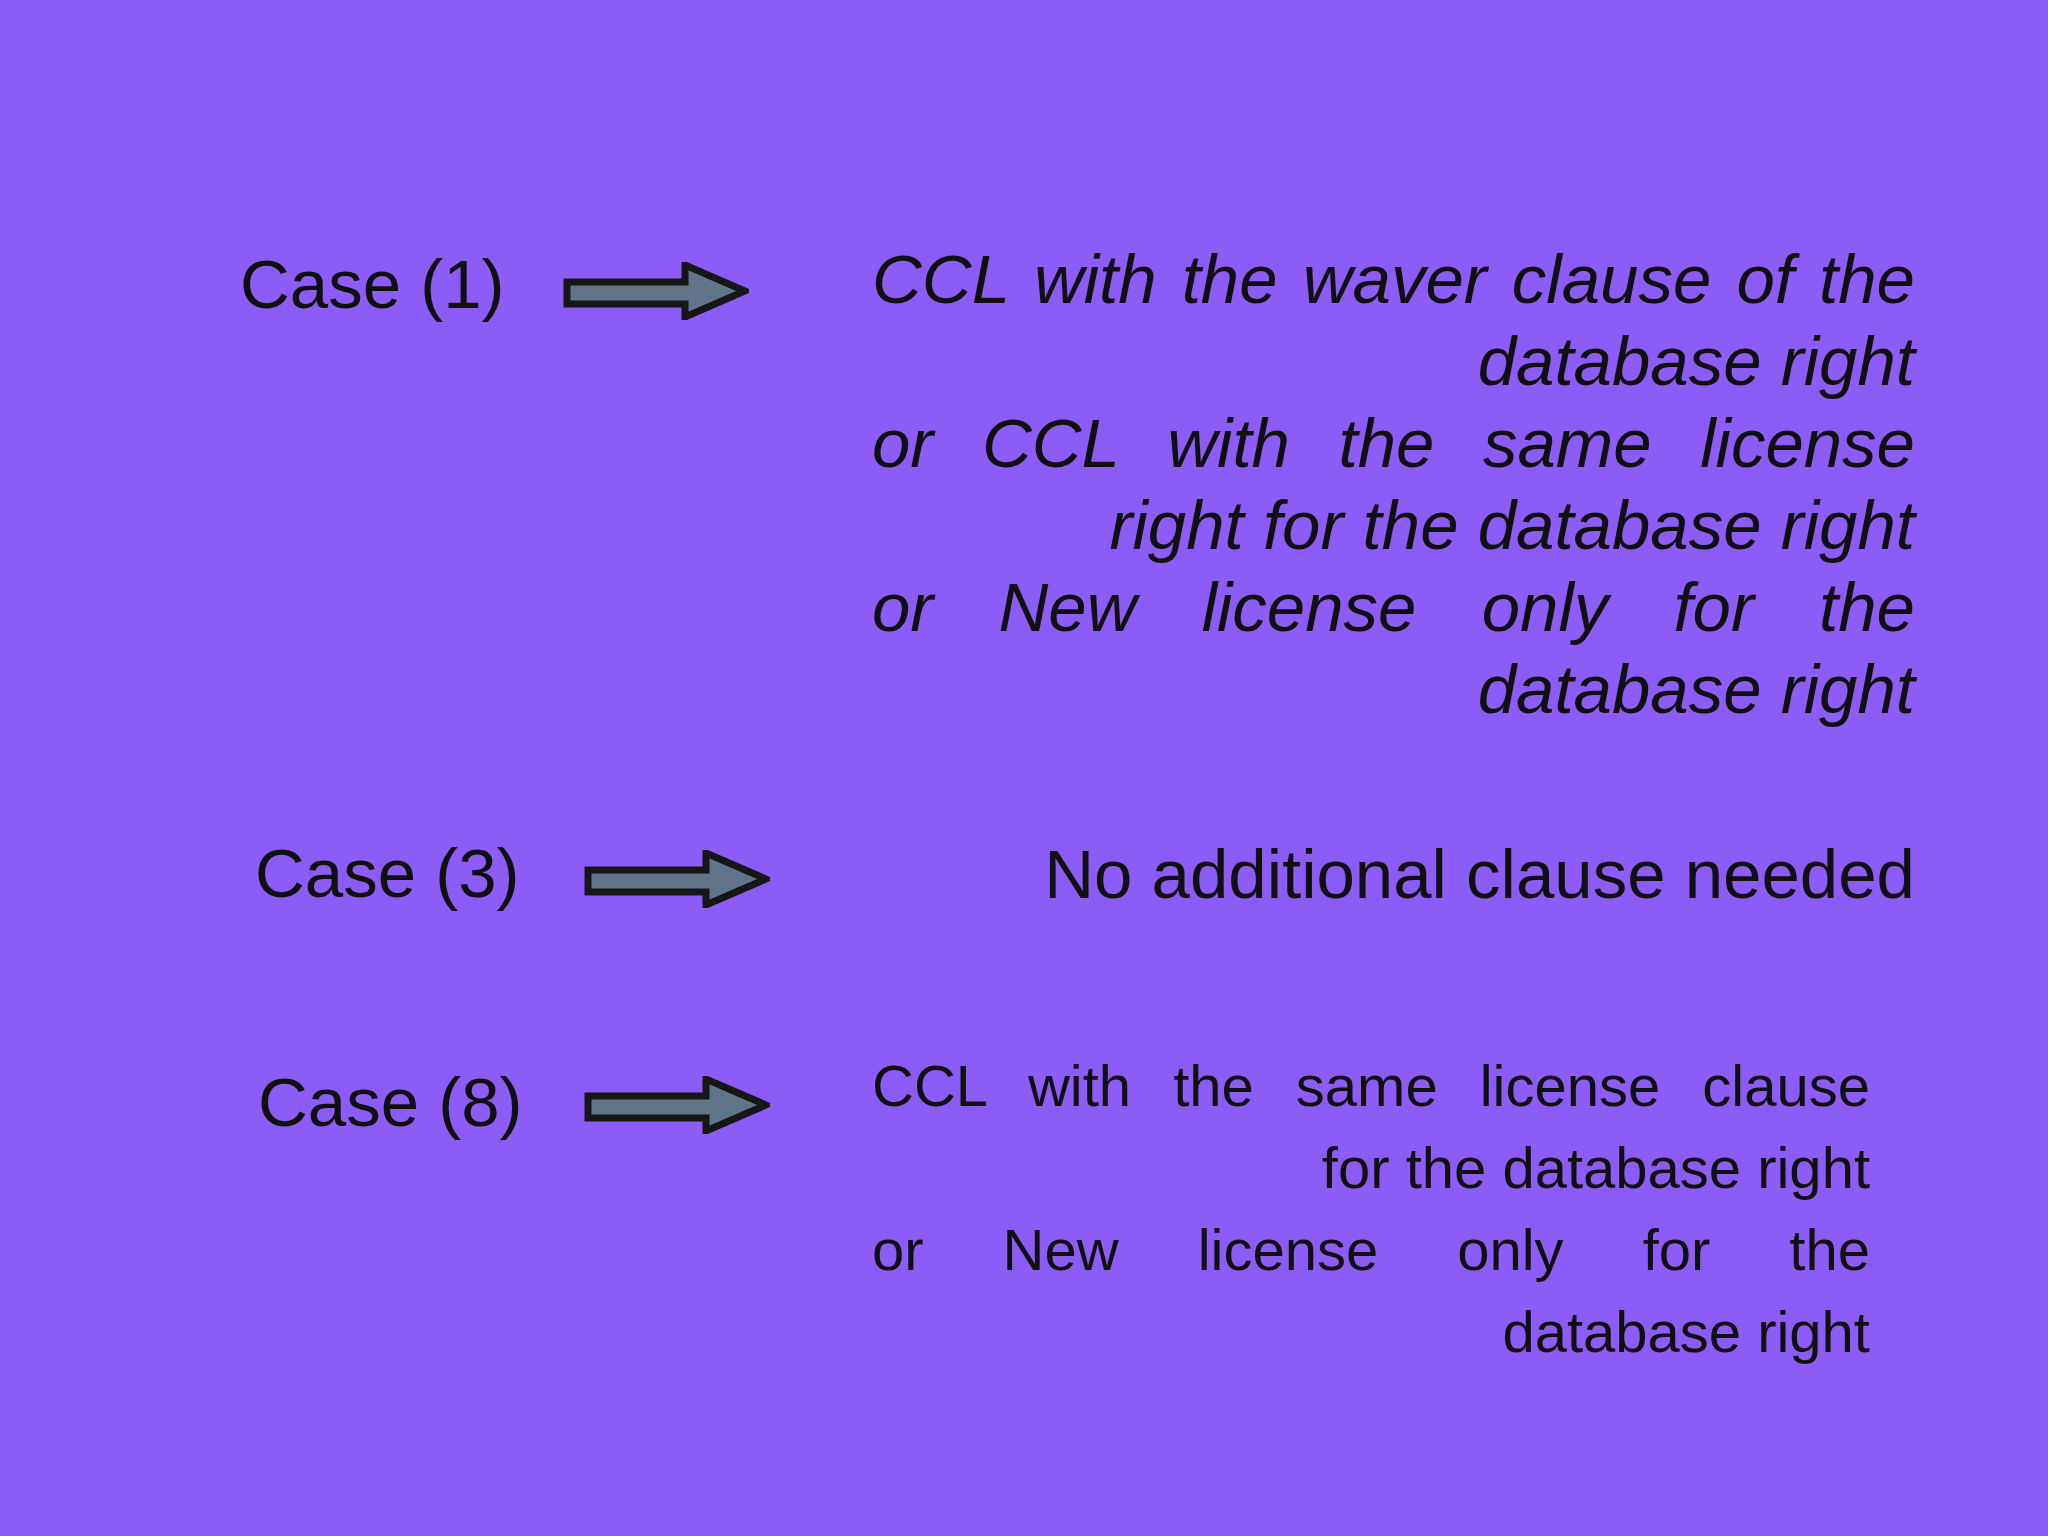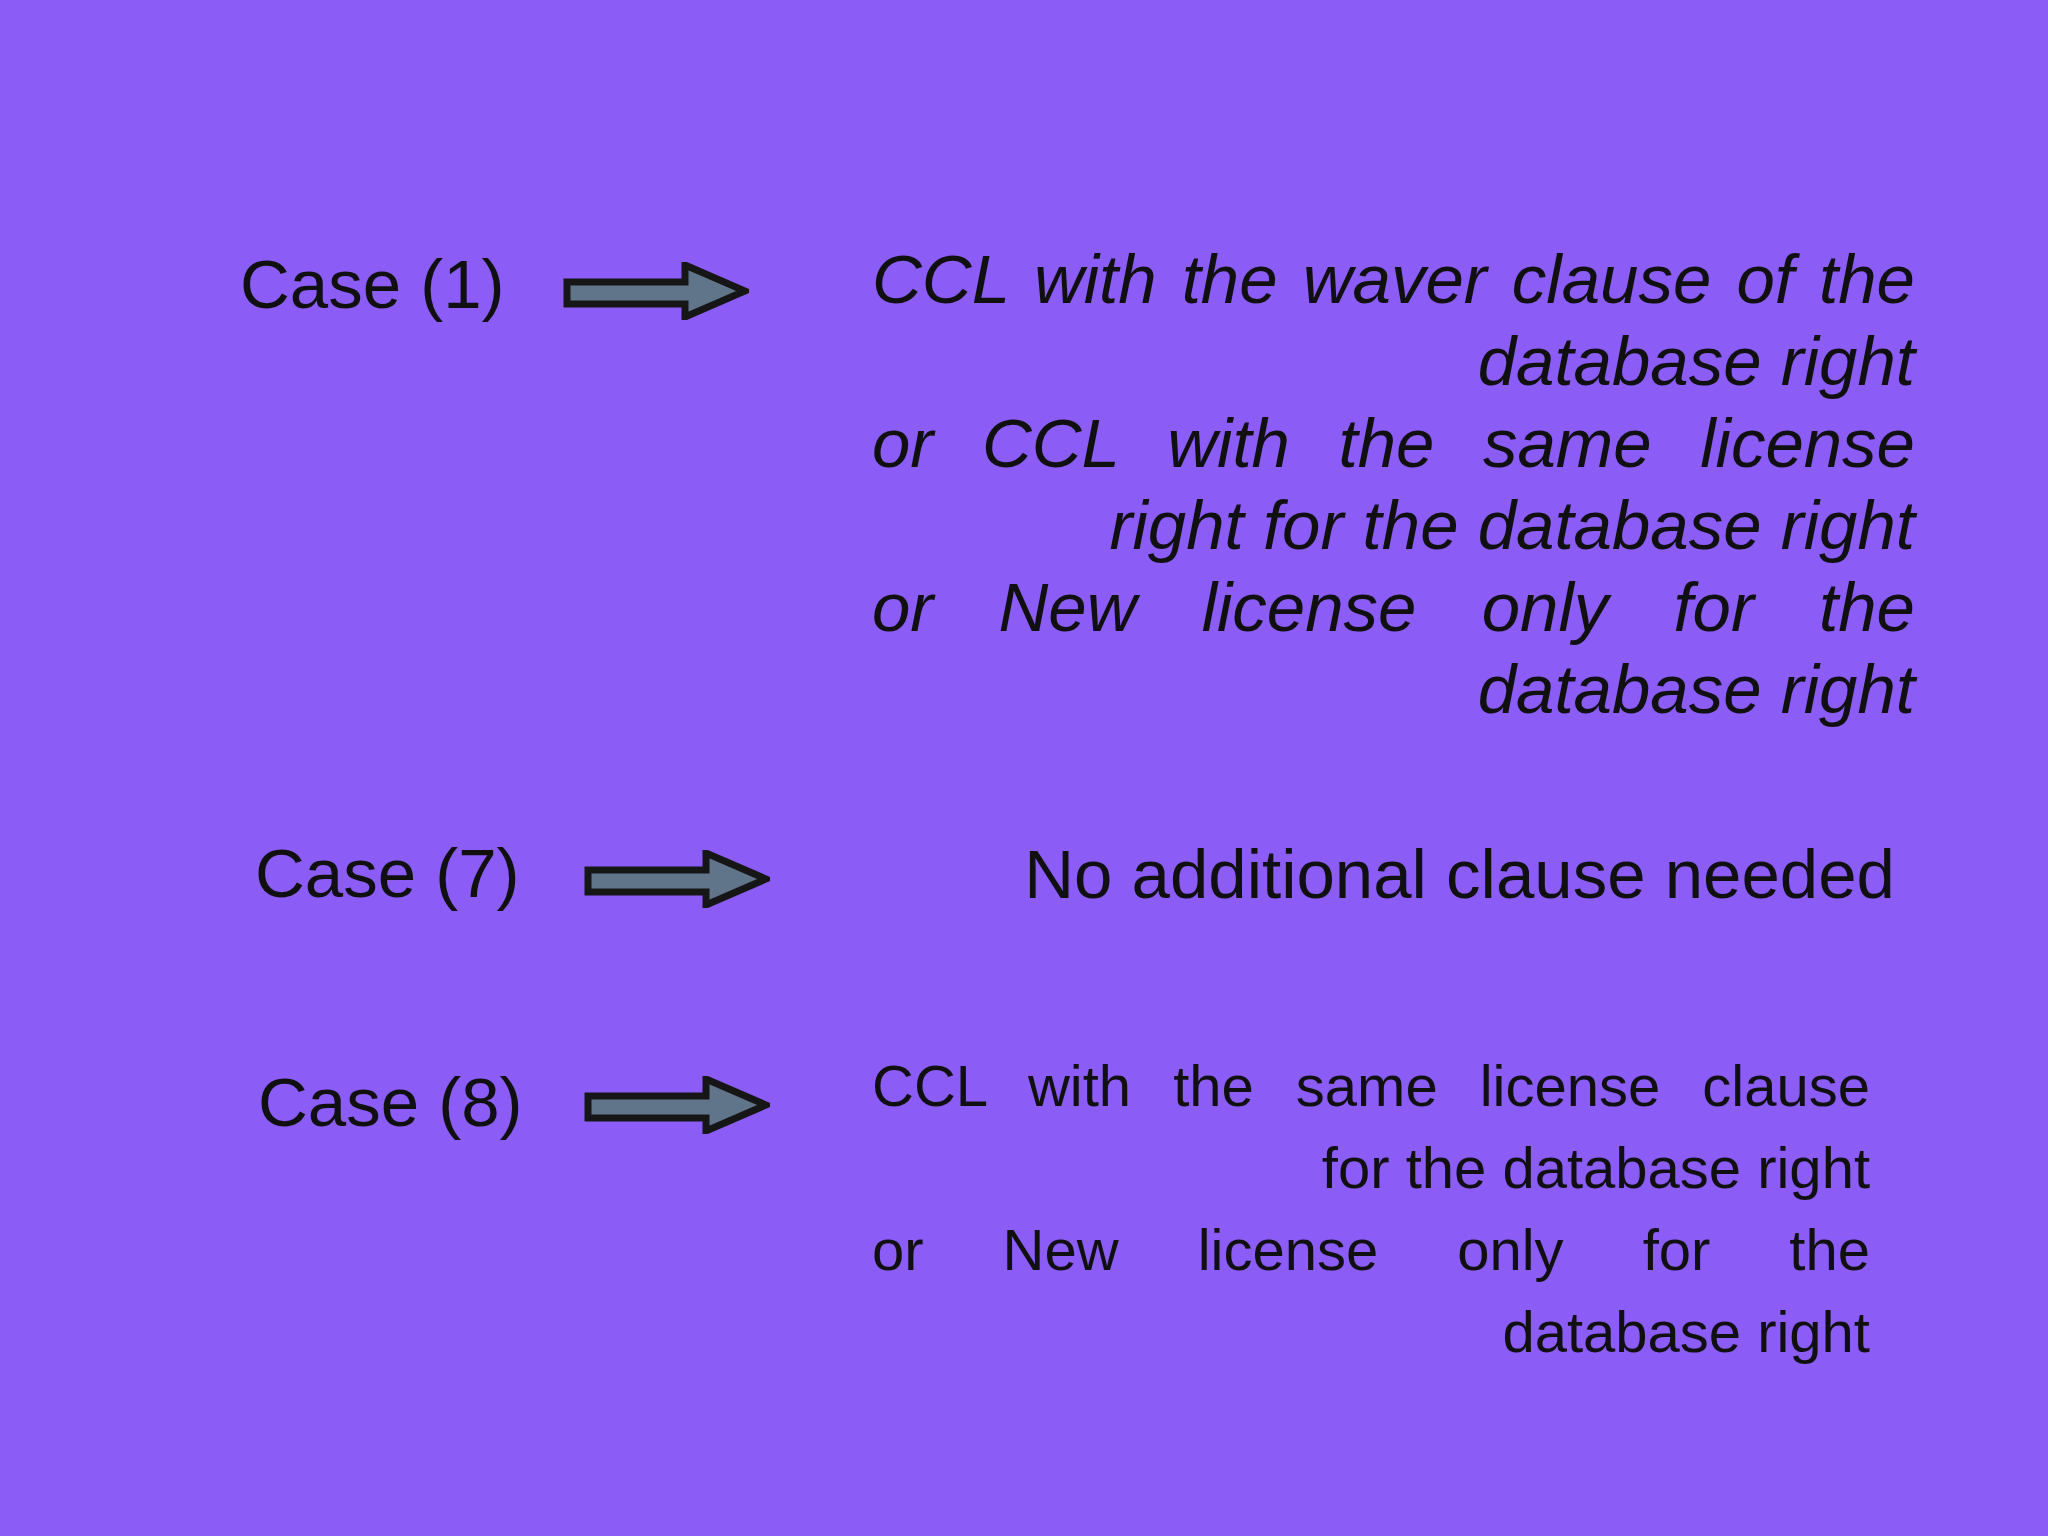--- a/index.html
+++ b/index.html
@@ -41,21 +41,21 @@
     stroke-width: 7;
     stroke-linejoin: miter;
   }
 
   .case-desc {
     position: absolute;
     font-size: 69px;
     line-height: 82px;
   }
   #desc-1 { left: 872px; top: 239px; width: 1043px; font-style: italic; }
-  #desc-2 { left: 852px; top: 834px; width: 1043px; }
+  #desc-2 { left: 872px; top: 834px; width: 1043px; }
   #desc-3 { left: 872px; top: 1045px; width: 998px; font-size: 58px; }
 
   .desc-line {
     margin: 0;
     white-space: nowrap;
     text-align: right;
   }
   .desc-line.j {
     white-space: normal;
     text-align: justify;
@@ -76,21 +76,21 @@
       <p class="desc-line j">CCL with the waver clause of the</p>
       <p class="desc-line">database right</p>
       <p class="desc-line j">or CCL with the same license</p>
       <p class="desc-line">right for the database right</p>
       <p class="desc-line j">or New license only for the</p>
       <p class="desc-line">database right</p>
     </div>
   </section>
 
   <section>
-    <h2 class="case-label" id="label-2">Case (7)</h2>
+    <h2 class="case-label" id="label-2">Case (3)</h2>
     <svg class="arrow" id="arrow-2" viewBox="0 0 186 58" aria-hidden="true">
       <polygon points="4,20 122,20 122,3 182,29 122,55 122,42 4,42" fill="#60748a"></polygon>
     </svg>
     <div class="case-desc" id="desc-2">
       <p class="desc-line">No additional clause needed</p>
     </div>
   </section>
 
   <section>
     <h2 class="case-label" id="label-3">Case (8)</h2>

